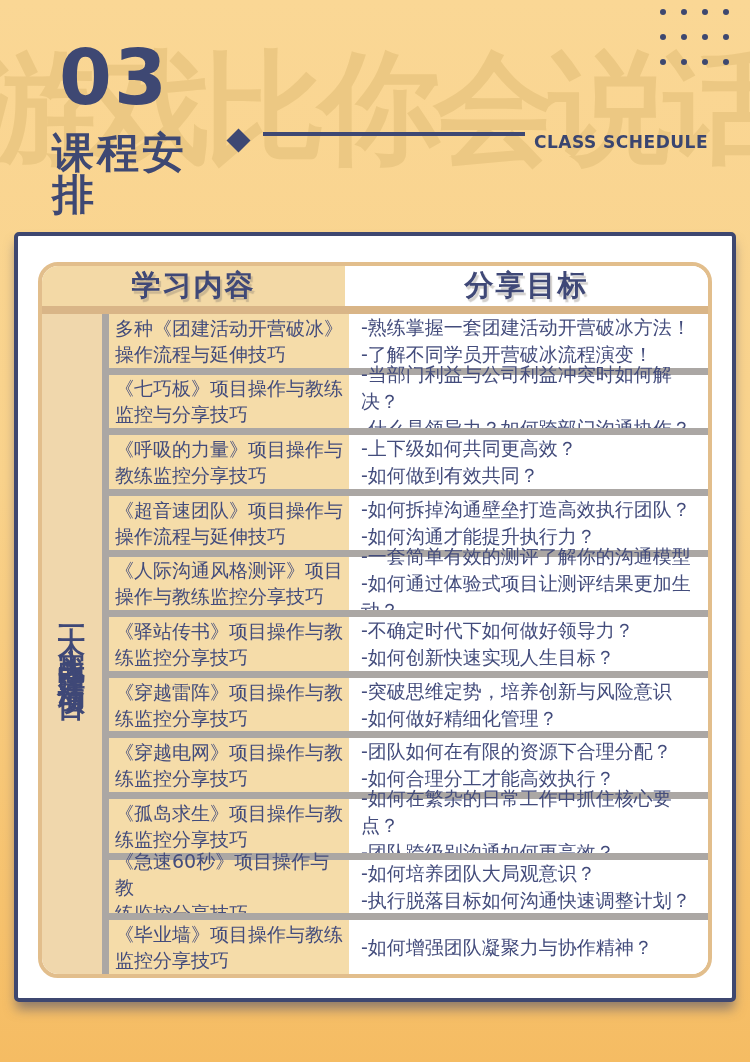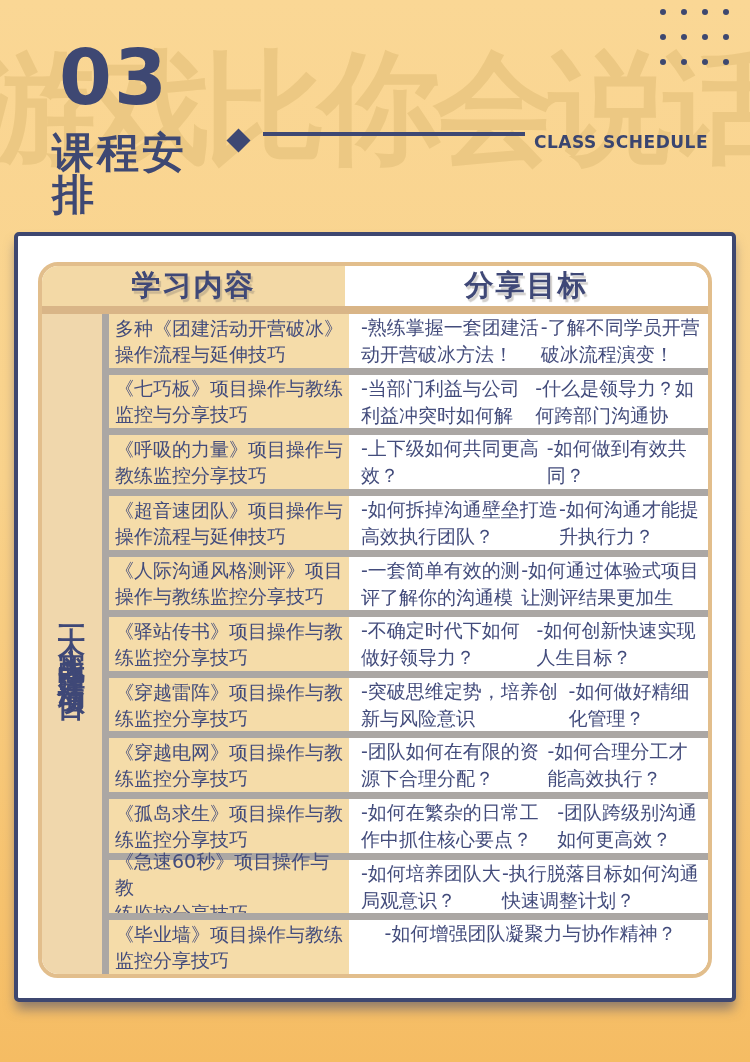--- a/index.html
+++ b/index.html
@@ -91,21 +91,21 @@
   .hbar { height: 7px; flex: none; background: #aba7a4; }
   .cell-l {
     width: 240px; flex: none; background: #f5dca9;
     display: flex; align-items: center; justify-content: center;
     white-space: pre-line;
     font-size: 19px; line-height: 26px; color: #434c7c;
     padding: 0 6px;
   }
   .cell-r {
     flex: 1; background: #ffffff;
-    display: flex; flex-direction: row; justify-content: center;
+    display: flex; flex-direction: column; justify-content: center;
     font-size: 19px; line-height: 27px; color: #434c7c;
     padding: 0 8px 0 12px;
   }
 </style>
 </head>
 <body>
 
 <div class="page">
 
   <header class="hero">

